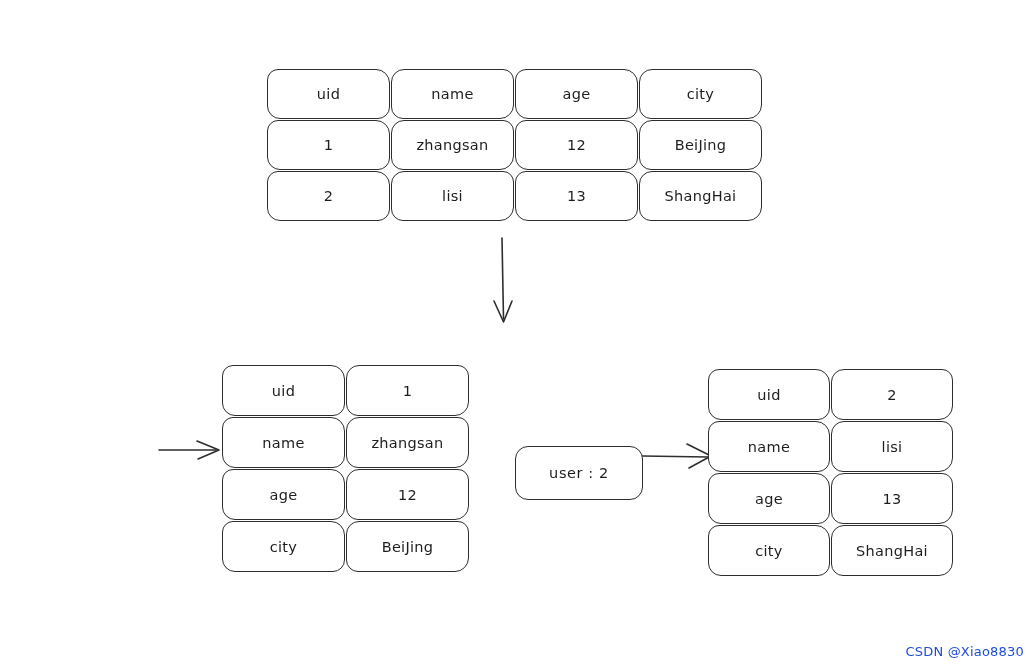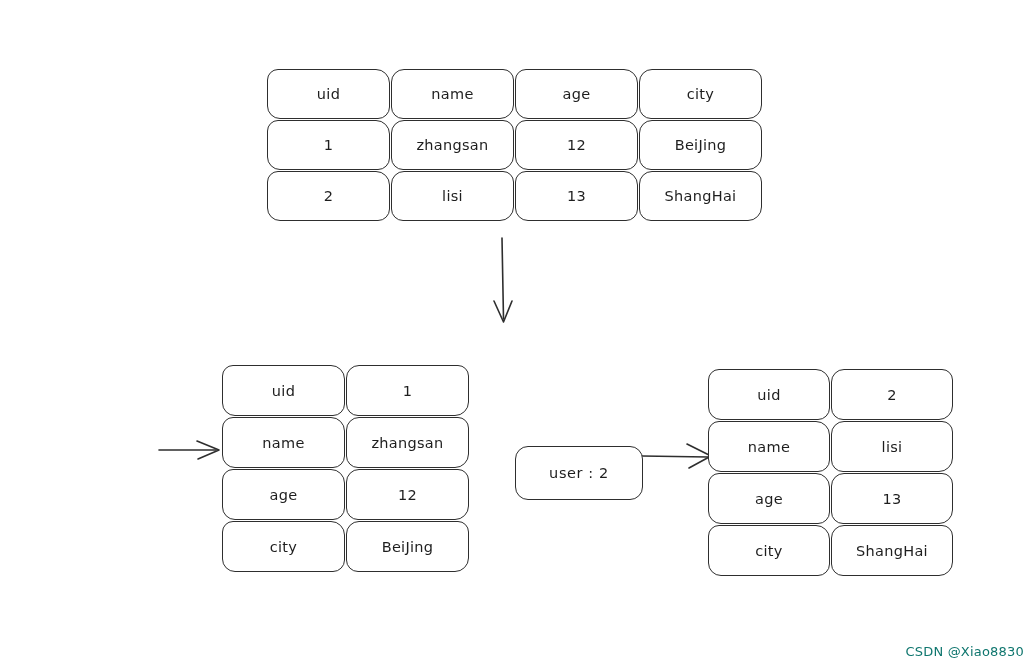--- a/index.html
+++ b/index.html
@@ -20,21 +20,21 @@
   .cell:nth-child(odd){border-radius:11px 14px 12px 13px;}
   .pointer{
     position:absolute;border:1.6px solid #2e2e2e;background:#ffffff;
     border-radius:13px;display:flex;align-items:center;justify-content:center;
     font-size:14.5px;letter-spacing:.6px;
   }
   .p1{left:33px;top:424px;width:124px;height:50px;}
   .p2{left:515px;top:430px;width:126px;height:52px;margin-top:16px;}
   .arrows{position:absolute;left:0;top:0;width:1036px;height:665px;pointer-events:none;}
   .arrows *{stroke:#2e2e2e;stroke-width:1.6;fill:none;stroke-linecap:round;stroke-linejoin:round;}
-  .watermark{position:absolute;right:12px;bottom:6px;color:#0f766e;font-size:13px;letter-spacing:.2px;}
+  .watermark{position:absolute;right:12px;bottom:6px;color:#1d4ed8;font-size:13px;letter-spacing:.2px;}
 </style>
 </head>
 <body>
 
 <div class="canvas">
 
   <div class="grid src-table">
     <div class="cell">uid</div>
     <div class="cell">name</div>
     <div class="cell">age</div>

